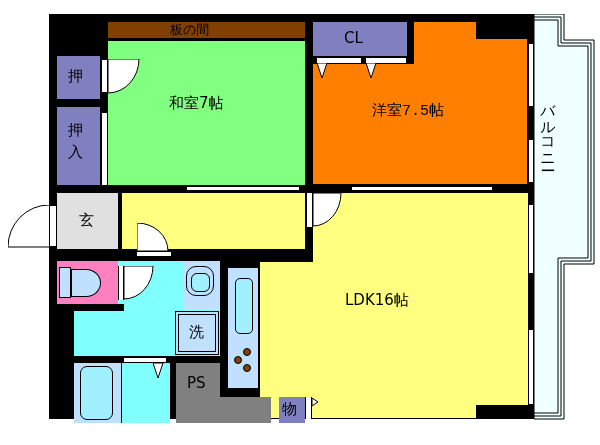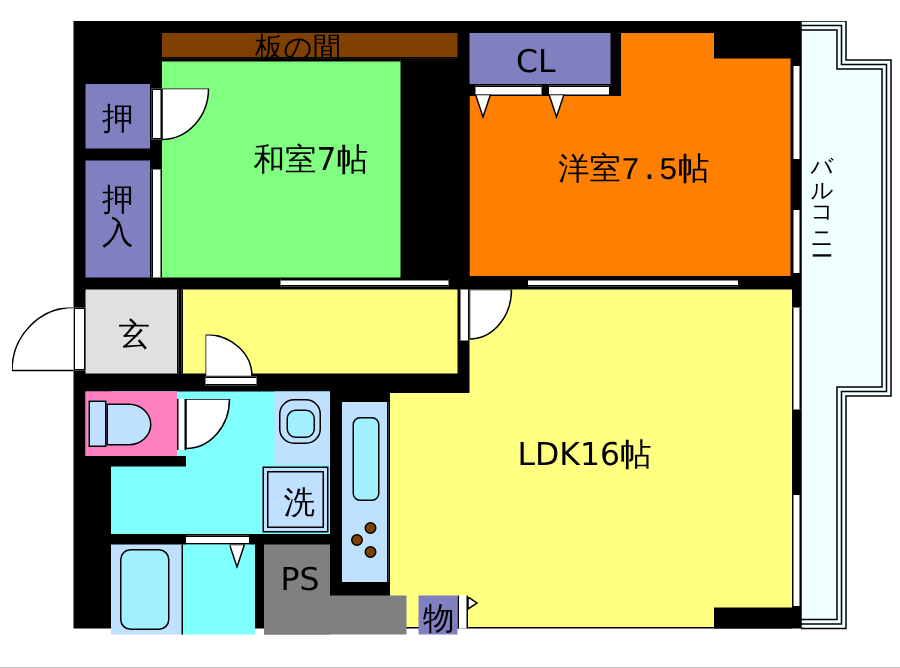--- a/index.html
+++ b/index.html
@@ -1,42 +1,42 @@
 <!DOCTYPE html>
 <html><head>
   <meta charset="utf-8">
   <style>
     html, body { margin:0; padding:0; background:#ffffff; }
     body { width:600px; height:445px; position:relative; overflow:hidden;
            font-family: "DejaVu Sans", sans-serif; }
     .abs { position:absolute; box-sizing:border-box; }
-    .lbl { position:absolute; color:#000; font-size:21px; white-space:nowrap; line-height:1; }
+    .lbl { position:absolute; color:#000; font-size:15px; white-space:nowrap; line-height:1; }
     .wall { background:#000; }
     .win { background:#fff; border-left:1px solid #000; border-right:1px solid #000; }
     .winh { background:#fff; border-top:1px solid #000; border-bottom:1px solid #000; }
   </style>
 </head>
 <body>
 
 <div class="abs" style="left:534px;top:14px;width:63px;height:406px;">
   <svg width="63" height="406" style="position:absolute;left:0;top:0;">
     <polygon points="0,0 30,0 30,26 60,26 60,250 30,250 30,405 0,405" fill="#f0ffff" stroke="#000" stroke-width="1"></polygon>
     <polyline points="0,3 27,3 27,29 57,29 57,247 27,247 27,402 0,402" fill="none" stroke="#000" stroke-width="1"></polyline>
     <polyline points="0,6 24,6 24,32 54,32 54,244 24,244 24,399 0,399" fill="none" stroke="#000" stroke-width="1"></polyline>
   </svg>
   <div class="lbl" style="left:8px;top:80px;width:16px;font-size:15px;line-height:20px;writing-mode:vertical-rl;">バルコニー</div>
 </div>
 
 <div class="abs wall" style="left:49px;top:14px;width:485px;height:405px;"></div>
 
 <div class="abs" style="left:108px;top:22px;width:197px;height:17px;background:#804000;border-bottom:1px solid #000;">
-  <div class="lbl" style="left:62px;top:1px;font-size:19px;">板の間</div>
+  <div class="lbl" style="left:62px;top:1px;font-size:13px;">板の間</div>
 </div>
 
-<div class="abs" style="left:108px;top:40px;width:159px;height:145px;background:#80ff80;border-top:1px solid #000;">
+<div class="abs" style="left:108px;top:40px;width:197px;height:145px;background:#80ff80;border-top:1px solid #000;">
   <div class="lbl" style="left:61px;top:55px;">和室7帖</div>
 </div>
 
 <svg class="abs" style="left:108px;top:59px;" width="34" height="36">
   <path d="M0,0 L31,0 A31,34 0 0 1 0,34 Z" fill="#fff" stroke="#000" stroke-width="1"></path>
 </svg>
 <div class="abs" style="left:101px;top:59px;width:7px;height:34px;background:#fff;border:1px solid #000;"></div>
 
 <div class="abs" style="left:57px;top:56px;width:43px;height:43px;background:#8080c0;">
   <div class="lbl" style="left:11px;top:13px;">押</div>

